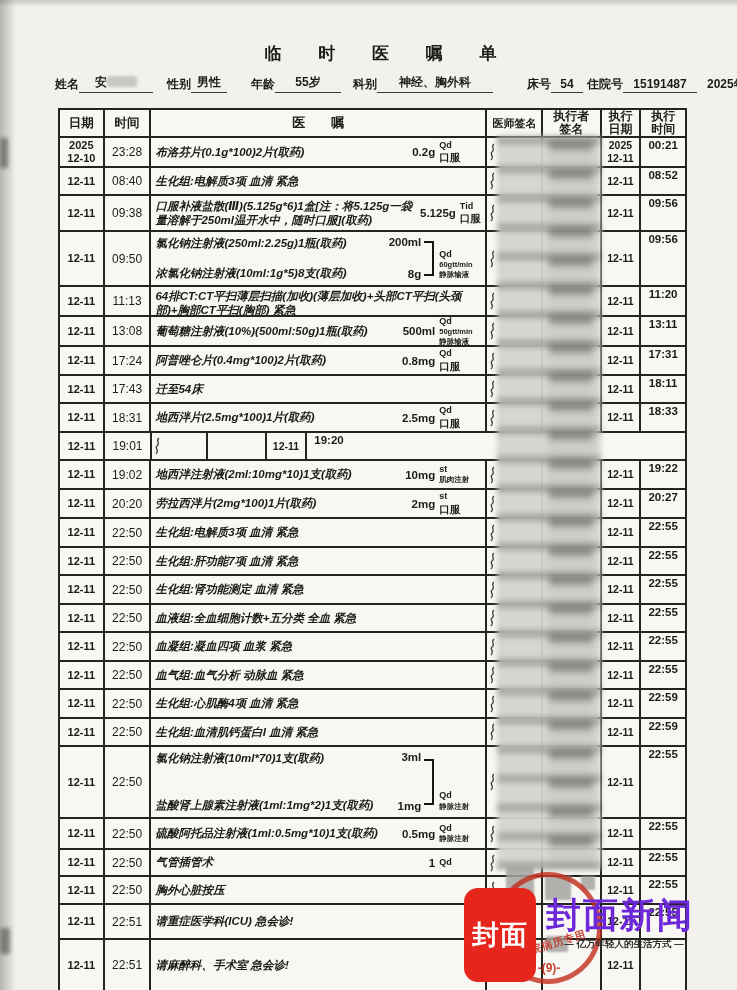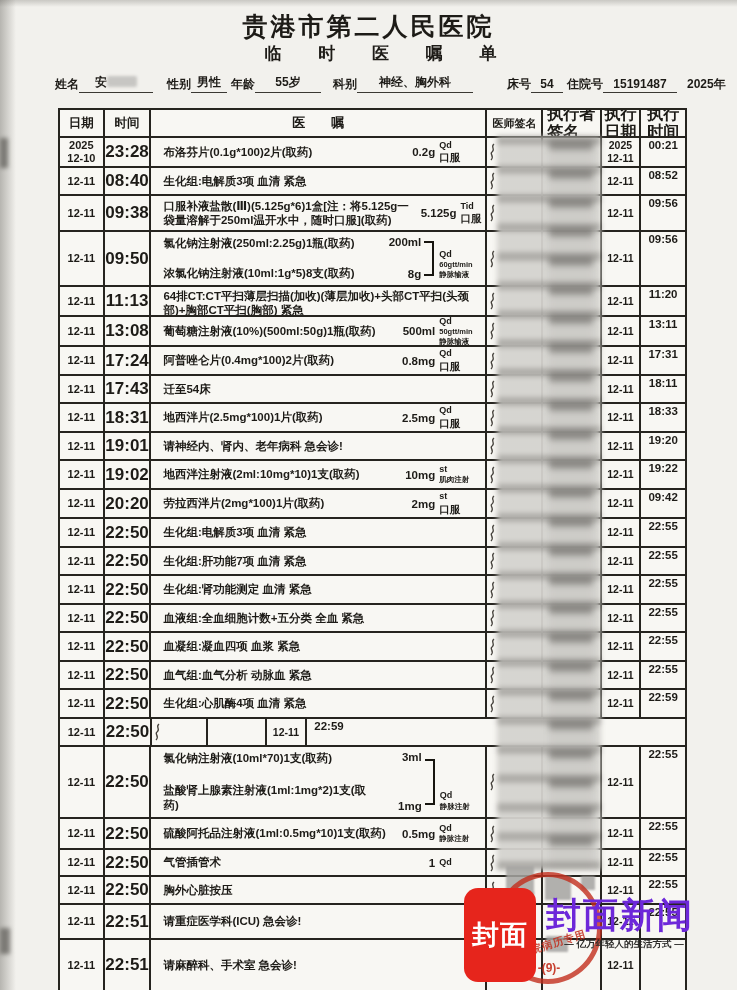--- a/index.html
+++ b/index.html
@@ -16,33 +16,33 @@
   .pinfo{position:absolute;top:74px;left:55px;width:650px;display:flex;align-items:flex-end;font-size:12px;font-weight:700;white-space:nowrap;}
   .pinfo .lab{flex:0 0 auto;}
   .pinfo .val{flex:0 0 auto;border-bottom:1.5px solid #3a3833;text-align:center;padding:0 2px 1px 2px;}
   .blur-chip{display:inline-block;width:30px;height:11px;background:#c7c6c3;border-radius:2px;filter:blur(1.5px);vertical-align:-1px;}
   
   .sheet{position:absolute;left:58px;top:108px;width:629px;border:2px solid #26241f;background:#f8f7f3;box-sizing:border-box;z-index:1;}
   .trow,.thead{display:flex;border-bottom:2px solid #26241f;box-sizing:border-box;}
   .trow:last-child{border-bottom:none;}
   .c{border-right:2px solid #26241f;box-sizing:border-box;display:flex;flex-direction:column;align-items:center;justify-content:center;overflow:hidden;}
   .c-date{width:45px;font-size:11px;font-weight:700;line-height:1.15;}
-  .c-time{width:47px;font-size:17px;font-weight:700;}
+  .c-time{width:47px;font-size:12px;font-weight:400;}
   .c-order{width:338px;flex-direction:row;align-items:stretch;justify-content:flex-start;}
   .c-phys{width:56px;flex-direction:row;justify-content:flex-start;align-items:center;padding-left:1px;}
   .c-exec{width:59px;}
   .c-edate{width:40px;font-size:10.5px;font-weight:700;line-height:1.2;}
   .c-etime{width:44px;border-right:none;justify-content:flex-start;font-size:11.5px;font-weight:700;padding-top:1px;}
   .thead{height:28px;}
   .thead .c{font-weight:800;justify-content:center;}
   .thead .c-date,.thead .c-time{font-size:12.5px;}
   .thead .c-order{font-size:13px;align-items:center;justify-content:center;}
-  .th2{white-space:pre-line;text-align:left;font-size:16px;line-height:1.1;}
+  .th2{white-space:pre-line;text-align:center;font-size:12px;line-height:1.1;}
   .thead .c-phys{font-size:11px;justify-content:center;}
-  .olines{flex:1 1 auto;display:flex;flex-direction:column;justify-content:space-around;padding:2px 2px 2px 12px;}
+  .olines{flex:1 1 auto;display:flex;flex-direction:column;justify-content:space-around;padding:2px 2px 2px 4px;font-style:italic;}
   .oline{font-size:11.5px;font-weight:700;line-height:1.25;}
   .odose{display:flex;flex-direction:column;justify-content:space-around;align-items:flex-end;font-size:11.5px;font-weight:700;padding:0 1px;}
   .obr{align-self:center;width:8px;border:2px solid #17150f;border-left:none;margin:0 2px;}
   .ofq{display:flex;flex-direction:column;justify-content:center;align-items:flex-start;padding-left:3px;font-weight:700;}
   .ofq div{font-size:7.5px;line-height:1.25;}
   .ofq .fq1{font-size:9px;}
   .ofq .fq-big{font-size:10.5px;}
   .multi .olines,.multi .odose{justify-content:space-between;padding-top:4px;padding-bottom:5px;}
   .multi .ofq{justify-content:flex-end;padding-bottom:6px;}
   .multi .obr{height:60%;}
@@ -62,29 +62,28 @@
 </style>
 </head>
 <body>
 
 <div class="page">
   <div class="edge-left"></div>
   <div class="edge-top"></div>
   <div class="smudge" style="left:0;top:138px;width:8px;height:30px;"></div>
   <div class="smudge" style="left:0;top:928px;width:10px;height:26px;"></div>
 
-  <div class="title">贵港市第二人民医院</div>
   <div class="subtitle">临 时 医 嘱 单</div>
 
   <div class="pinfo">
     <span class="lab">姓名</span>
     <span class="val" style="width:70px;"><span>安</span><span class="blur-chip"></span></span>
     <span class="lab" style="margin-left:14px;">性别</span>
     <span class="val" style="width:32px;">男性</span>
-    <span class="lab" style="margin-left:4px;">年龄</span>
+    <span class="lab" style="margin-left:24px;">年龄</span>
     <span class="val" style="width:62px;">55岁</span>
     <span class="lab" style="margin-left:12px;">科别</span>
     <span class="val" style="width:112px;">神经、胸外科</span>
     <span class="lab" style="margin-left:34px;">床号</span>
     <span class="val" style="width:28px;">54</span>
     <span class="lab" style="margin-left:4px;">住院号</span>
     <span class="val" style="width:70px;">15191487</span>
     <span class="lab" style="margin-left:10px;">2025年</span>
   </div>
 
@@ -346,26 +345,20 @@
       <div class="c c-edate">
             <span class="l1">12-11</span>
           </div>
       <div class="c c-etime">18:33</div>
     </div>
         <div class="trow" style="height: 28px;">
       <div class="c c-date">
             <span class="l1">12-11</span>
           </div>
       <div class="c c-time">19:01</div>
-      <div class="c c-order">
-        <div class="olines">
-              <div class="oline">请神经内、肾内、老年病科 急会诊!</div>
-            </div>
-
-      </div>
       <div class="c c-phys">
         <svg class="squig" width="10" height="18" viewBox="0 0 10 18">
               <path d="M6 1 C2 4 8 6 4 9 C1 11 7 13 3 17" fill="none" stroke="#44403a" stroke-width="1.3"></path>
             </svg>
       </div>
       <div class="c c-exec"></div>
       <div class="c c-edate">
             <span class="l1">12-11</span>
           </div>
       <div class="c c-etime">19:20</div>
@@ -419,21 +412,21 @@
       </div>
       <div class="c c-phys">
         <svg class="squig" width="10" height="18" viewBox="0 0 10 18">
               <path d="M6 1 C2 4 8 6 4 9 C1 11 7 13 3 17" fill="none" stroke="#44403a" stroke-width="1.3"></path>
             </svg>
       </div>
       <div class="c c-exec"></div>
       <div class="c c-edate">
             <span class="l1">12-11</span>
           </div>
-      <div class="c c-etime">09:42</div>
+      <div class="c c-etime">20:27</div>
     </div>
         <div class="trow" style="height: 29px;">
       <div class="c c-date">
             <span class="l1">12-11</span>
           </div>
       <div class="c c-time">22:50</div>
       <div class="c c-order">
         <div class="olines">
               <div class="oline">生化组:电解质3项 血清 紧急</div>
             </div>
@@ -580,20 +573,26 @@
       <div class="c c-edate">
             <span class="l1">12-11</span>
           </div>
       <div class="c c-etime">22:59</div>
     </div>
         <div class="trow" style="height: 28px;">
       <div class="c c-date">
             <span class="l1">12-11</span>
           </div>
       <div class="c c-time">22:50</div>
+      <div class="c c-order">
+        <div class="olines">
+              <div class="oline">生化组:血清肌钙蛋白I 血清 紧急</div>
+            </div>
+
+      </div>
       <div class="c c-phys">
         <svg class="squig" width="10" height="18" viewBox="0 0 10 18">
               <path d="M6 1 C2 4 8 6 4 9 C1 11 7 13 3 17" fill="none" stroke="#44403a" stroke-width="1.3"></path>
             </svg>
       </div>
       <div class="c c-exec"></div>
       <div class="c c-edate">
             <span class="l1">12-11</span>
           </div>
       <div class="c c-etime">22:59</div>

